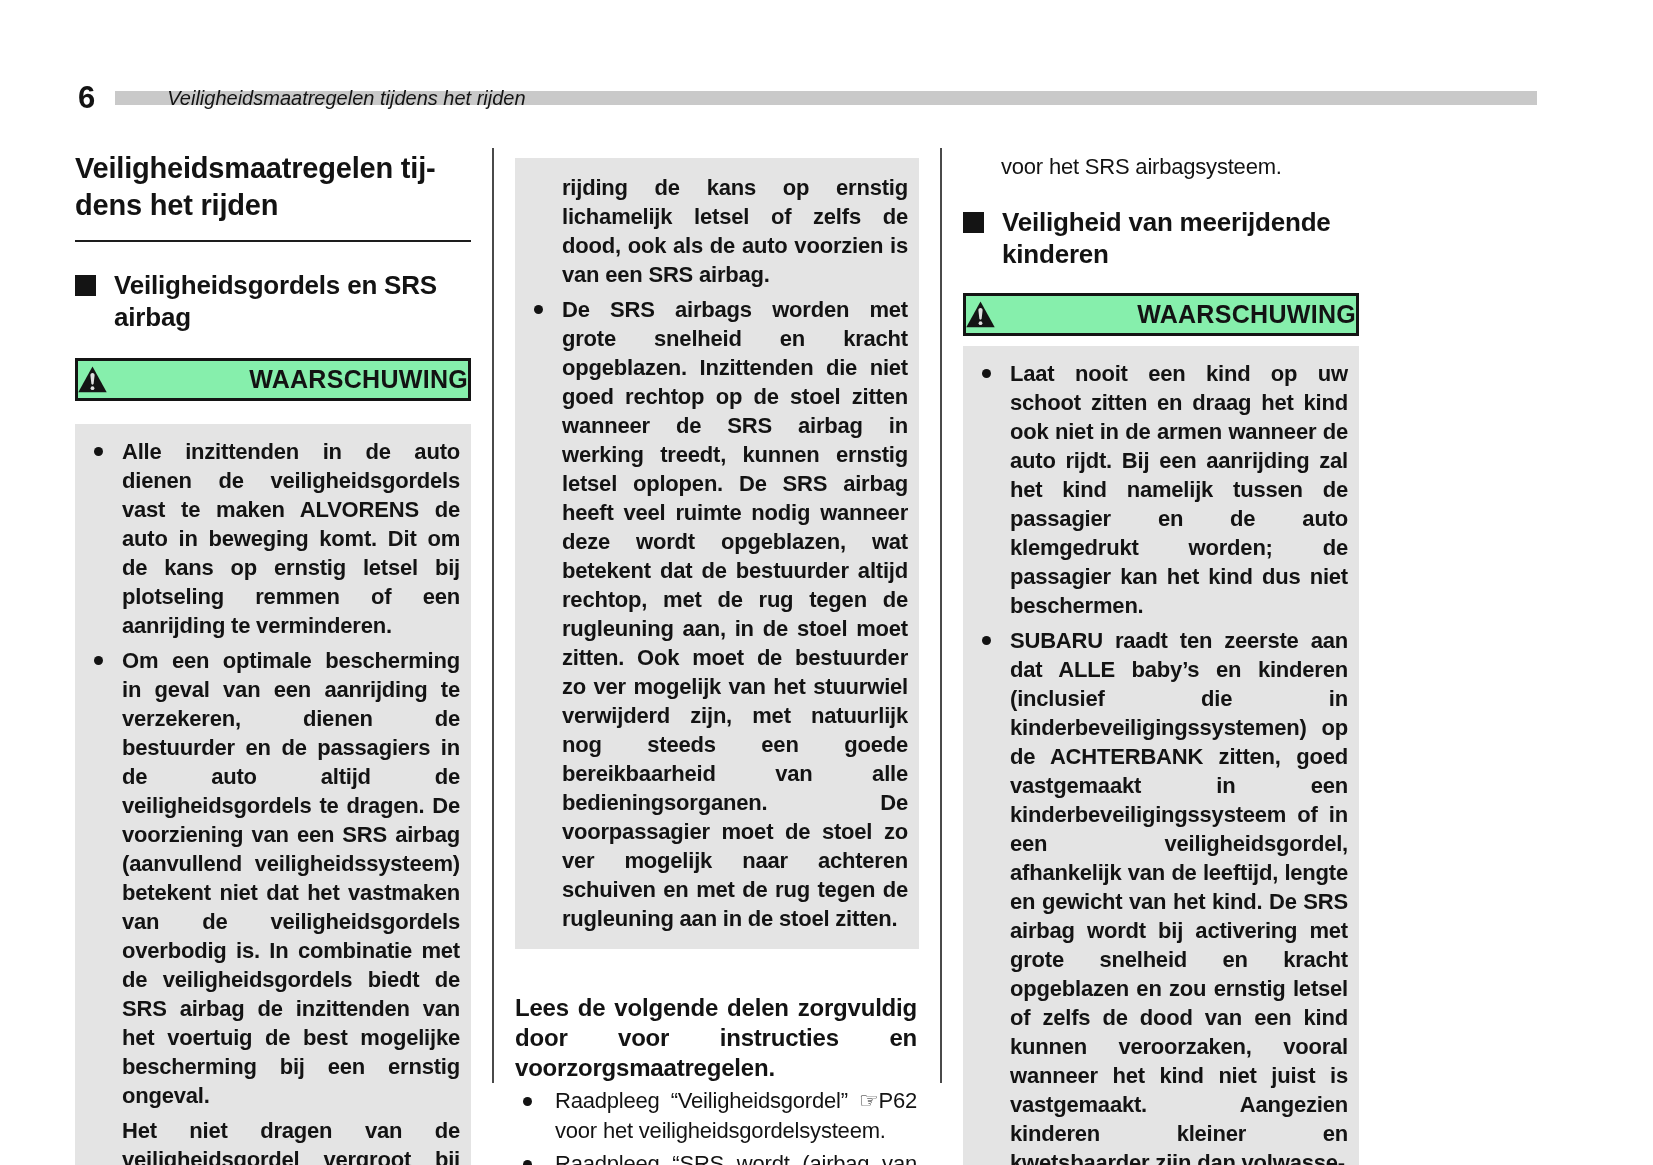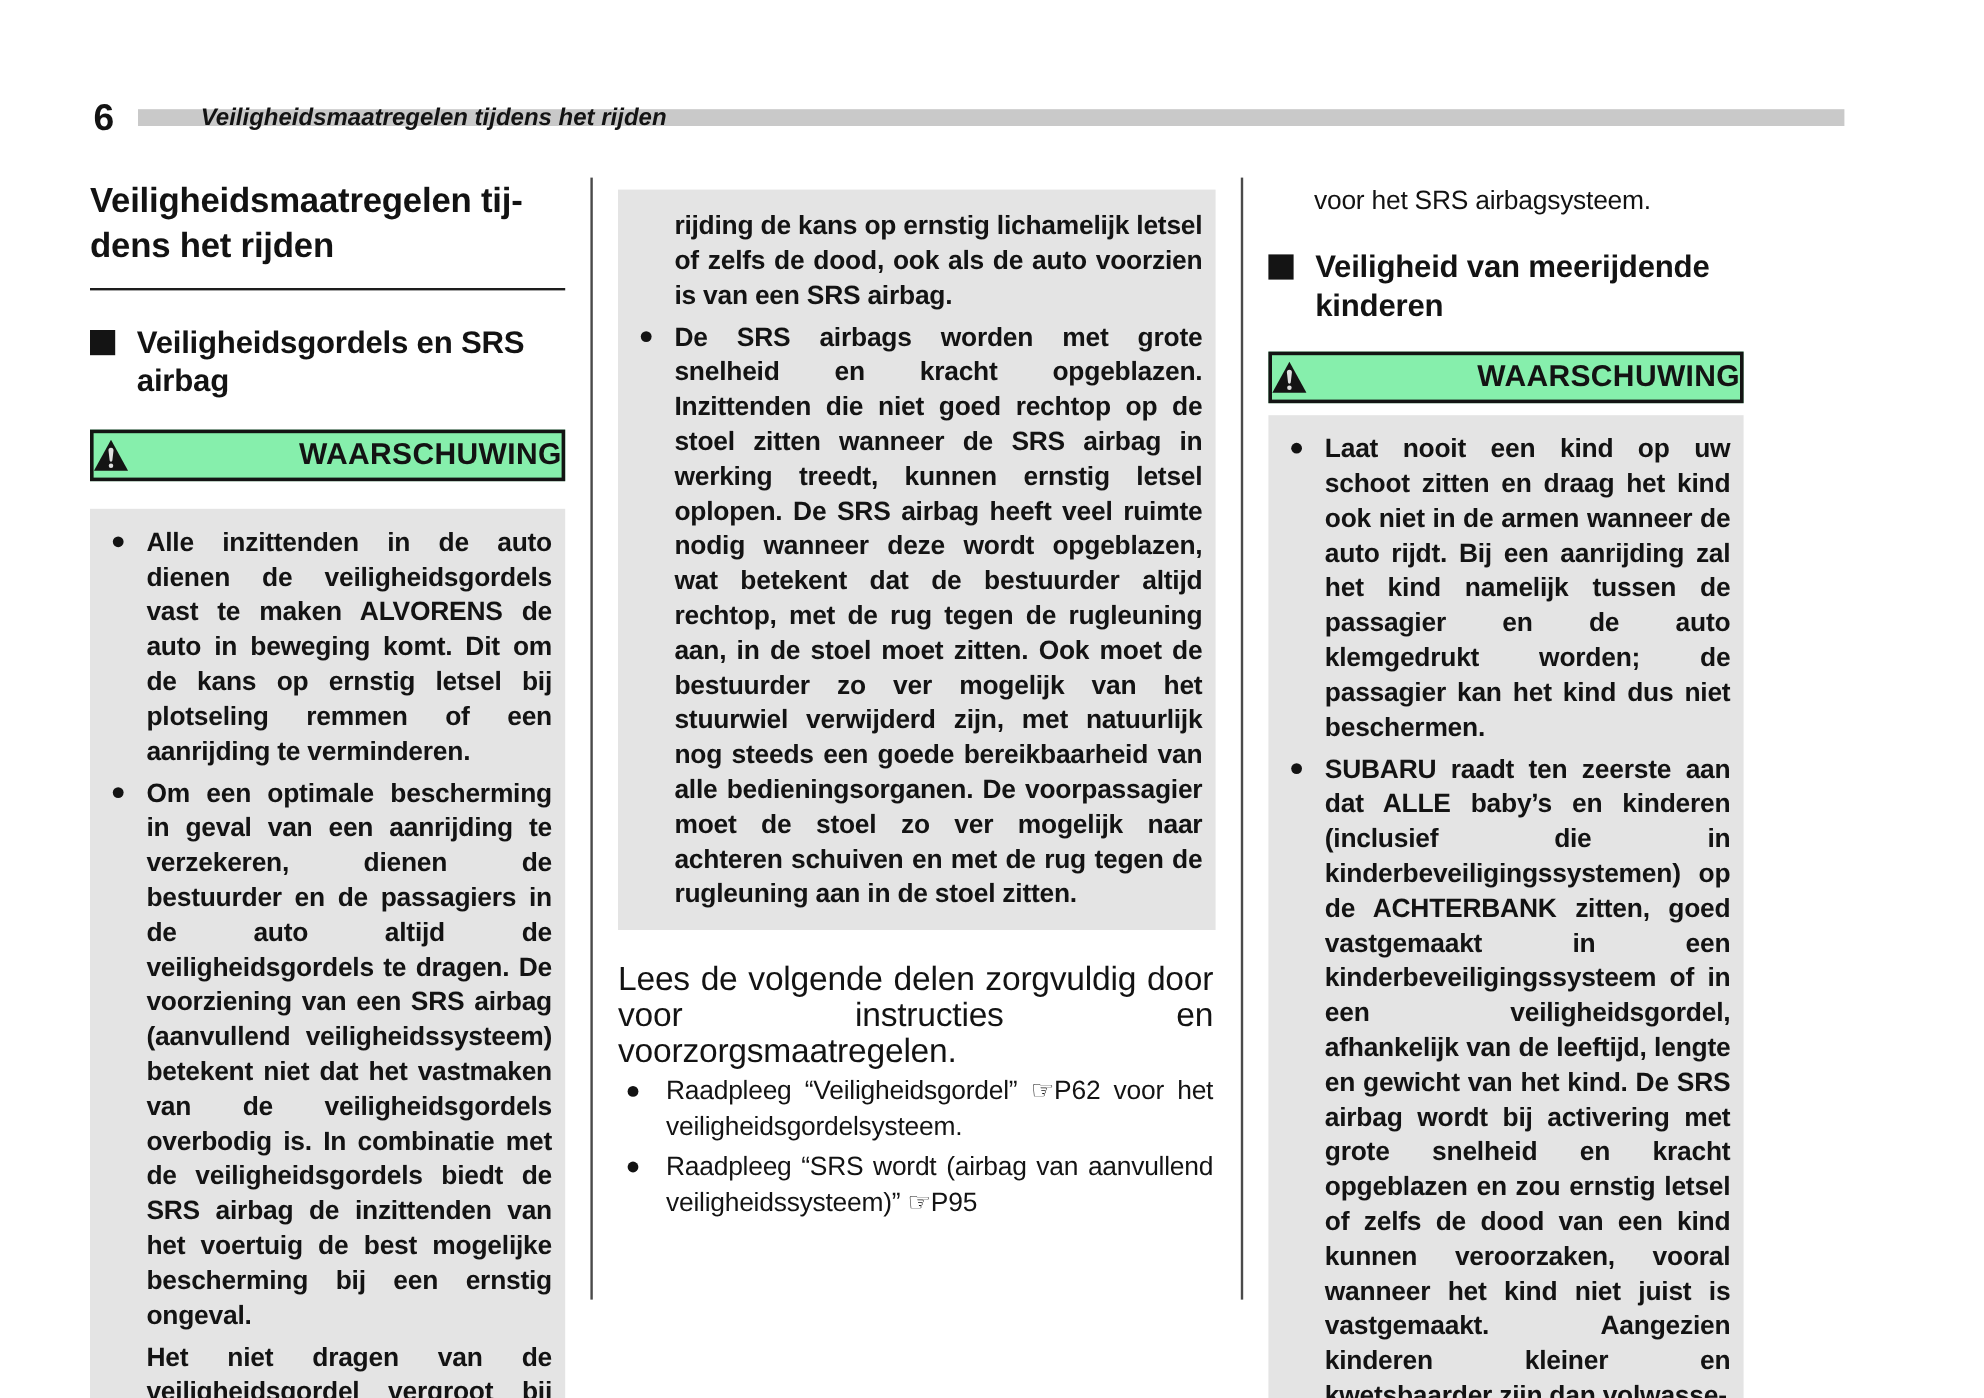--- a/index.html
+++ b/index.html
@@ -7,27 +7,27 @@
     width:1653px; height:1165px; position:relative; overflow:hidden;
     background:#ffffff; color:#131313;
     font-family:"Liberation Sans", sans-serif;
   }
 
   
   .header { position:absolute; top:82px; left:78px; right:116px; display:flex; align-items:flex-start; }
   .page-num { font-size:31px; font-weight:700; line-height:32px; flex:none; }
   .title-bar { position:relative; flex:1; margin-left:20px; height:32px; }
   .title-bar .bar { position:absolute; left:0; right:0; top:9px; height:14px; background:#c9c9c9; }
-  .running-title { position:relative; display:inline-block; font-style:italic; font-weight:700; font-size:20px; line-height:32px; padding-left:52px; }
+  .running-title { position:relative; display:inline-block; font-style:italic; font-weight:400; font-size:20px; line-height:32px; padding-left:52px; }
 
   
   .columns { position:absolute; top:148px; left:75px; bottom:82px; display:flex; align-items:stretch; }
   .col { display:flex; flex-direction:column; }
   .col-1, .col-3 { width:396px; }
-  .col-2 { width:498px; }
+  .col-2 { width:404px; }
   .divider { width:2px; background:#4a4a4a; margin:0 21px; flex:none; }
 
   
   .doc-title { font-size:29px; font-weight:700; line-height:37px; letter-spacing:-0.2px; white-space:pre-line; margin-top:2px; }
   .title-rule { border-bottom:2px solid #1d1d1d; margin-top:16px; }
 
   .section-heading { display:flex; align-items:flex-start; margin-top:27px; }
   .sq { width:21px; height:21px; background:#141414; margin-top:6px; flex:none; }
   .sh-text { font-size:26px; font-weight:700; line-height:32px; margin-left:18px; letter-spacing:-0.2px; }
 
@@ -40,21 +40,21 @@
   .grow { flex:1; }
   .w-item, .w-cont {
     position:relative; padding-left:47px; padding-right:5px;
     font-size:22px; font-weight:700; line-height:29px; text-align:justify; letter-spacing:-0.2px;
     margin-bottom:6px;
   }
   .dot { position:absolute; left:19px; top:10px; width:9px; height:9px; border-radius:50%; background:#131313; }
 
   
   .col-2 .warn-body { margin-top:10px; padding-top:15px; }
-  .plain-intro { margin-top:26px; font-size:28px; line-height:30px; text-align:justify; letter-spacing:-0.2px; padding-right:2px; }
+  .plain-intro { margin-top:44px; font-size:24px; line-height:30px; text-align:justify; letter-spacing:-0.2px; padding-right:2px;font-weight:bold; }
   .ref-item { position:relative; padding-left:40px; padding-right:2px; font-size:22px; line-height:30px; text-align:justify; letter-spacing:-0.2px; margin-top:3px; }
   .ref-item .dot { left:8px; top:11px; }
 
   
   .ref-cont { padding-left:38px; font-size:22px; line-height:30px; letter-spacing:-0.2px; margin-top:4px; }
   .col-3 .section-heading { margin-top:24px; }
   .col-3 .warn-box { margin-top:23px; }
   .col-3 .warn-body { margin-top:10px; margin-bottom:28px; }
   .col-1 .warn-body { margin-bottom:16px; }
 </style>

